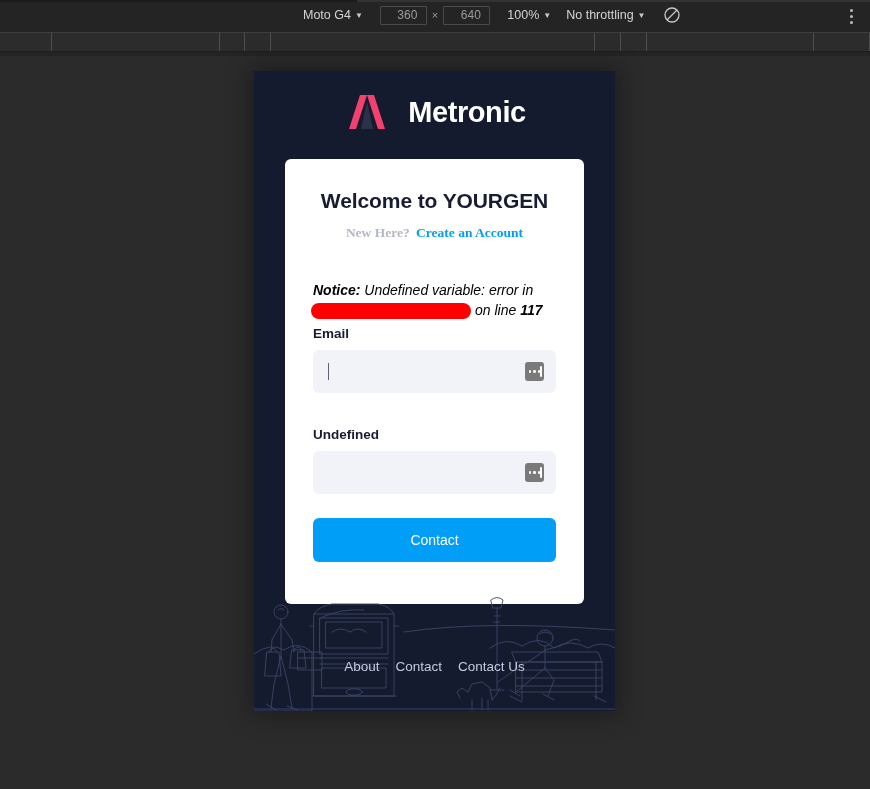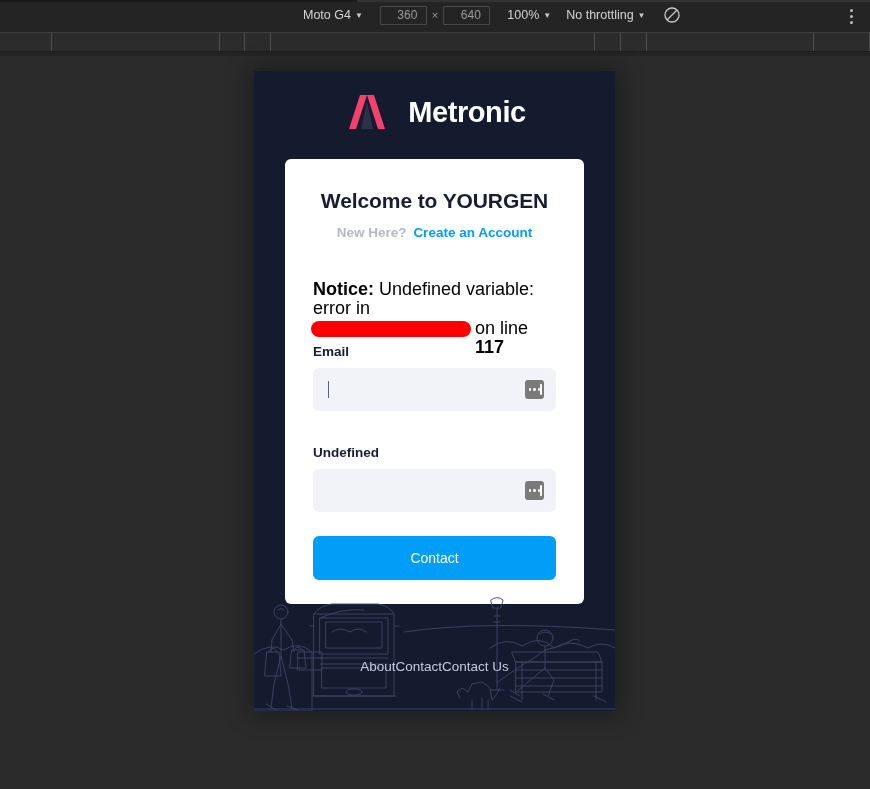--- a/index.html
+++ b/index.html
@@ -161,36 +161,38 @@
     font-weight: bold;
     color: #181c32;
     letter-spacing: -0.1px;
   }
   #card-sub {
     margin-top: 12px;
     text-align: center;
     font-size: 13.5px;
     color: #a1a5b7;
     font-weight: bold;
+    font-family: Liberation Serif, serif;
   }
   #card-sub .muted { color: #b5b8c5; font-weight: bold; }
   #signup-link {
     color: #009ef7;
     font-weight: bold;
     text-decoration: none;
     margin-left: 3px;
   }
 
   
   #php-notice {
     margin-top: 40px;
-    font-size: 18px;
+    font-size: 14px;
     color: #000000;
     line-height: 19px;
     position: relative;
+    font-style: italic;
   }
   #php-notice b { font-weight: bold; }
   #notice-line2 {
     position: relative;
     height: 19px;
     margin-top: 1px;
   }
   #redaction {
     position: absolute;
     left: -2px; top: 2px;
@@ -278,20 +280,21 @@
     width: 361px; height: 115px;
     overflow: hidden;
   }
   #illustration svg { display: block; }
   #footer-links {
     position: absolute;
     left: 0; bottom: 37px;
     width: 361px;
     display: flex;
     justify-content: center;
+    gap: 16px;
     z-index: 5;
   }
   #footer-links a {
     color: #c5cae0;
     font-size: 13.5px;
     text-decoration: none;
   }
 </style>
 </head>
 <body>

